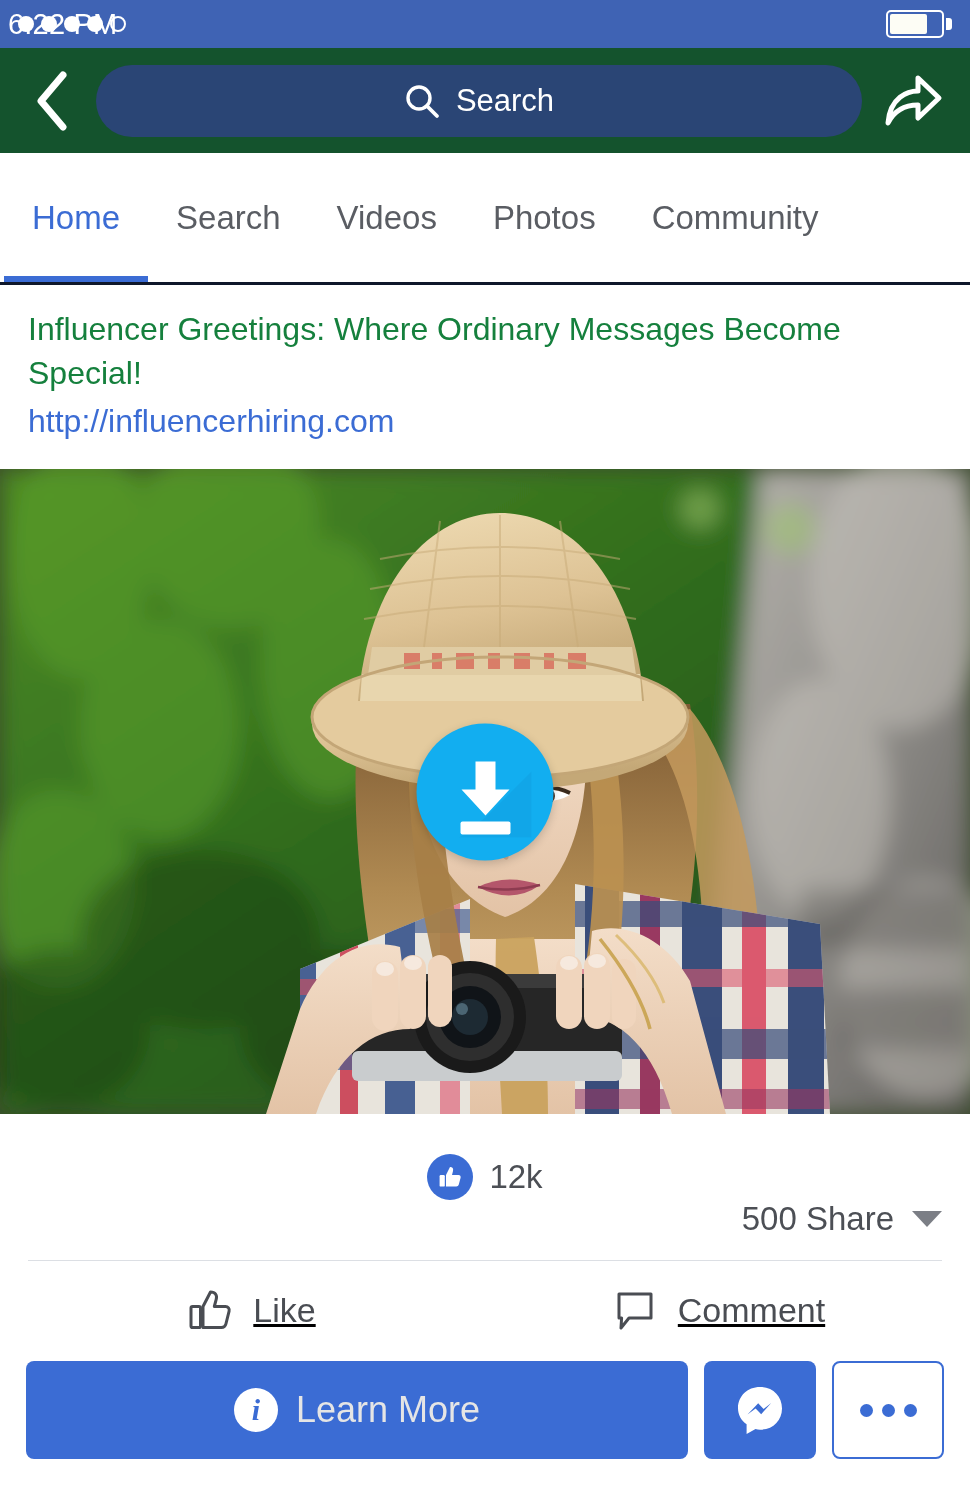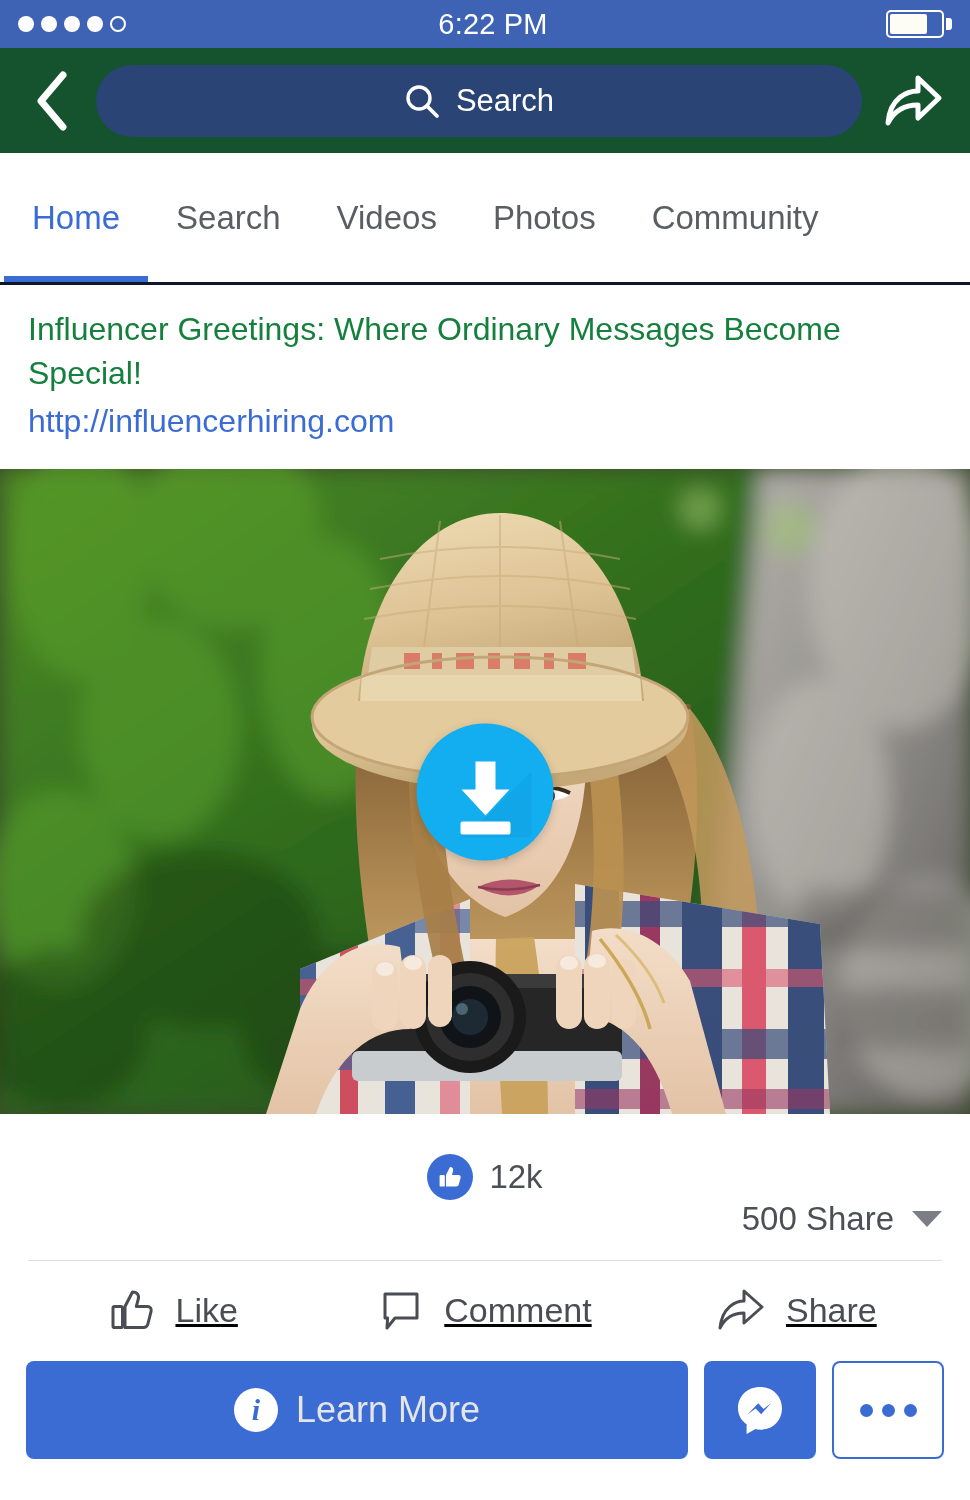--- a/index.html
+++ b/index.html
@@ -17,21 +17,21 @@
     position: relative;
     height: 48px;
     background: #3F63B4;
     display: flex; align-items: center;
     padding: 0 18px;
   }
   .signal-dots { display: flex; align-items: center; gap: 7px; }
   .dot { width: 16px; height: 16px; border-radius: 50%; background: #ffffff; }
   .dot.empty { background: transparent; border: 2.5px solid #ffffff; }
   .status-time {
-    position: absolute; left: 16px; right: 0; text-align: center;
+    position: absolute; left: 8px; right: 0; text-align: left;
     font-size: 29px; color: #ffffff; letter-spacing: .2px;
     pointer-events: none;
   }
   .battery { margin-left: auto; display: flex; align-items: center; }
   .battery-body {
     width: 58px; height: 28px; border: 2.5px solid #ffffff;
     border-radius: 5px; padding: 2px; display: flex; align-items: stretch;
   }
   .battery-fill { width: 74%; background: #fdfdf5; border-radius: 2px; }
   .battery-nub {
@@ -467,26 +467,20 @@
         <rect x="4" y="19.5" width="9.5" height="21.1" rx="1.6" fill="none" stroke="#4a4d53" stroke-width="3"></rect>
       </svg>
       <span class="action-label">Like</span>
     </div>
     <div class="action">
       <svg width="46" height="46" viewBox="0 0 46 46" aria-hidden="true">
         <path d="M7 7 L39 7 L39 31 L17 31 L9 41 L9.6 31 L7 31 Z" fill="none" stroke="#4a4d53" stroke-width="3" stroke-linejoin="round"></path>
       </svg>
       <span class="action-label">Comment</span>
     </div>
-    <div class="action">
-      <svg width="50" height="46" viewBox="0 0 50 46" aria-hidden="true">
-        <path d="M4 41 C6 20 20 14 28 14 L28 4 L46 20 L28 36 L28 26 C17 26 9 31 4 41 Z" fill="none" stroke="#4a4d53" stroke-width="3" stroke-linejoin="round" stroke-linecap="round"></path>
-      </svg>
-      <span class="action-label">Share</span>
-    </div>
   </div>
 
   <div class="cta-row">
     <div class="btn-learn">
       <span class="info-circle">i</span>
       <span class="btn-learn-label">Learn More</span>
     </div>
     <div class="btn-messenger">
       <svg width="58" height="58" viewBox="0 0 58 58" aria-hidden="true">
         <path d="M29 6 C16.3 6 7 15.2 7 27 C7 33.7 10 39.5 15.6 43.3 L15.6 53 L24.5 48.1

